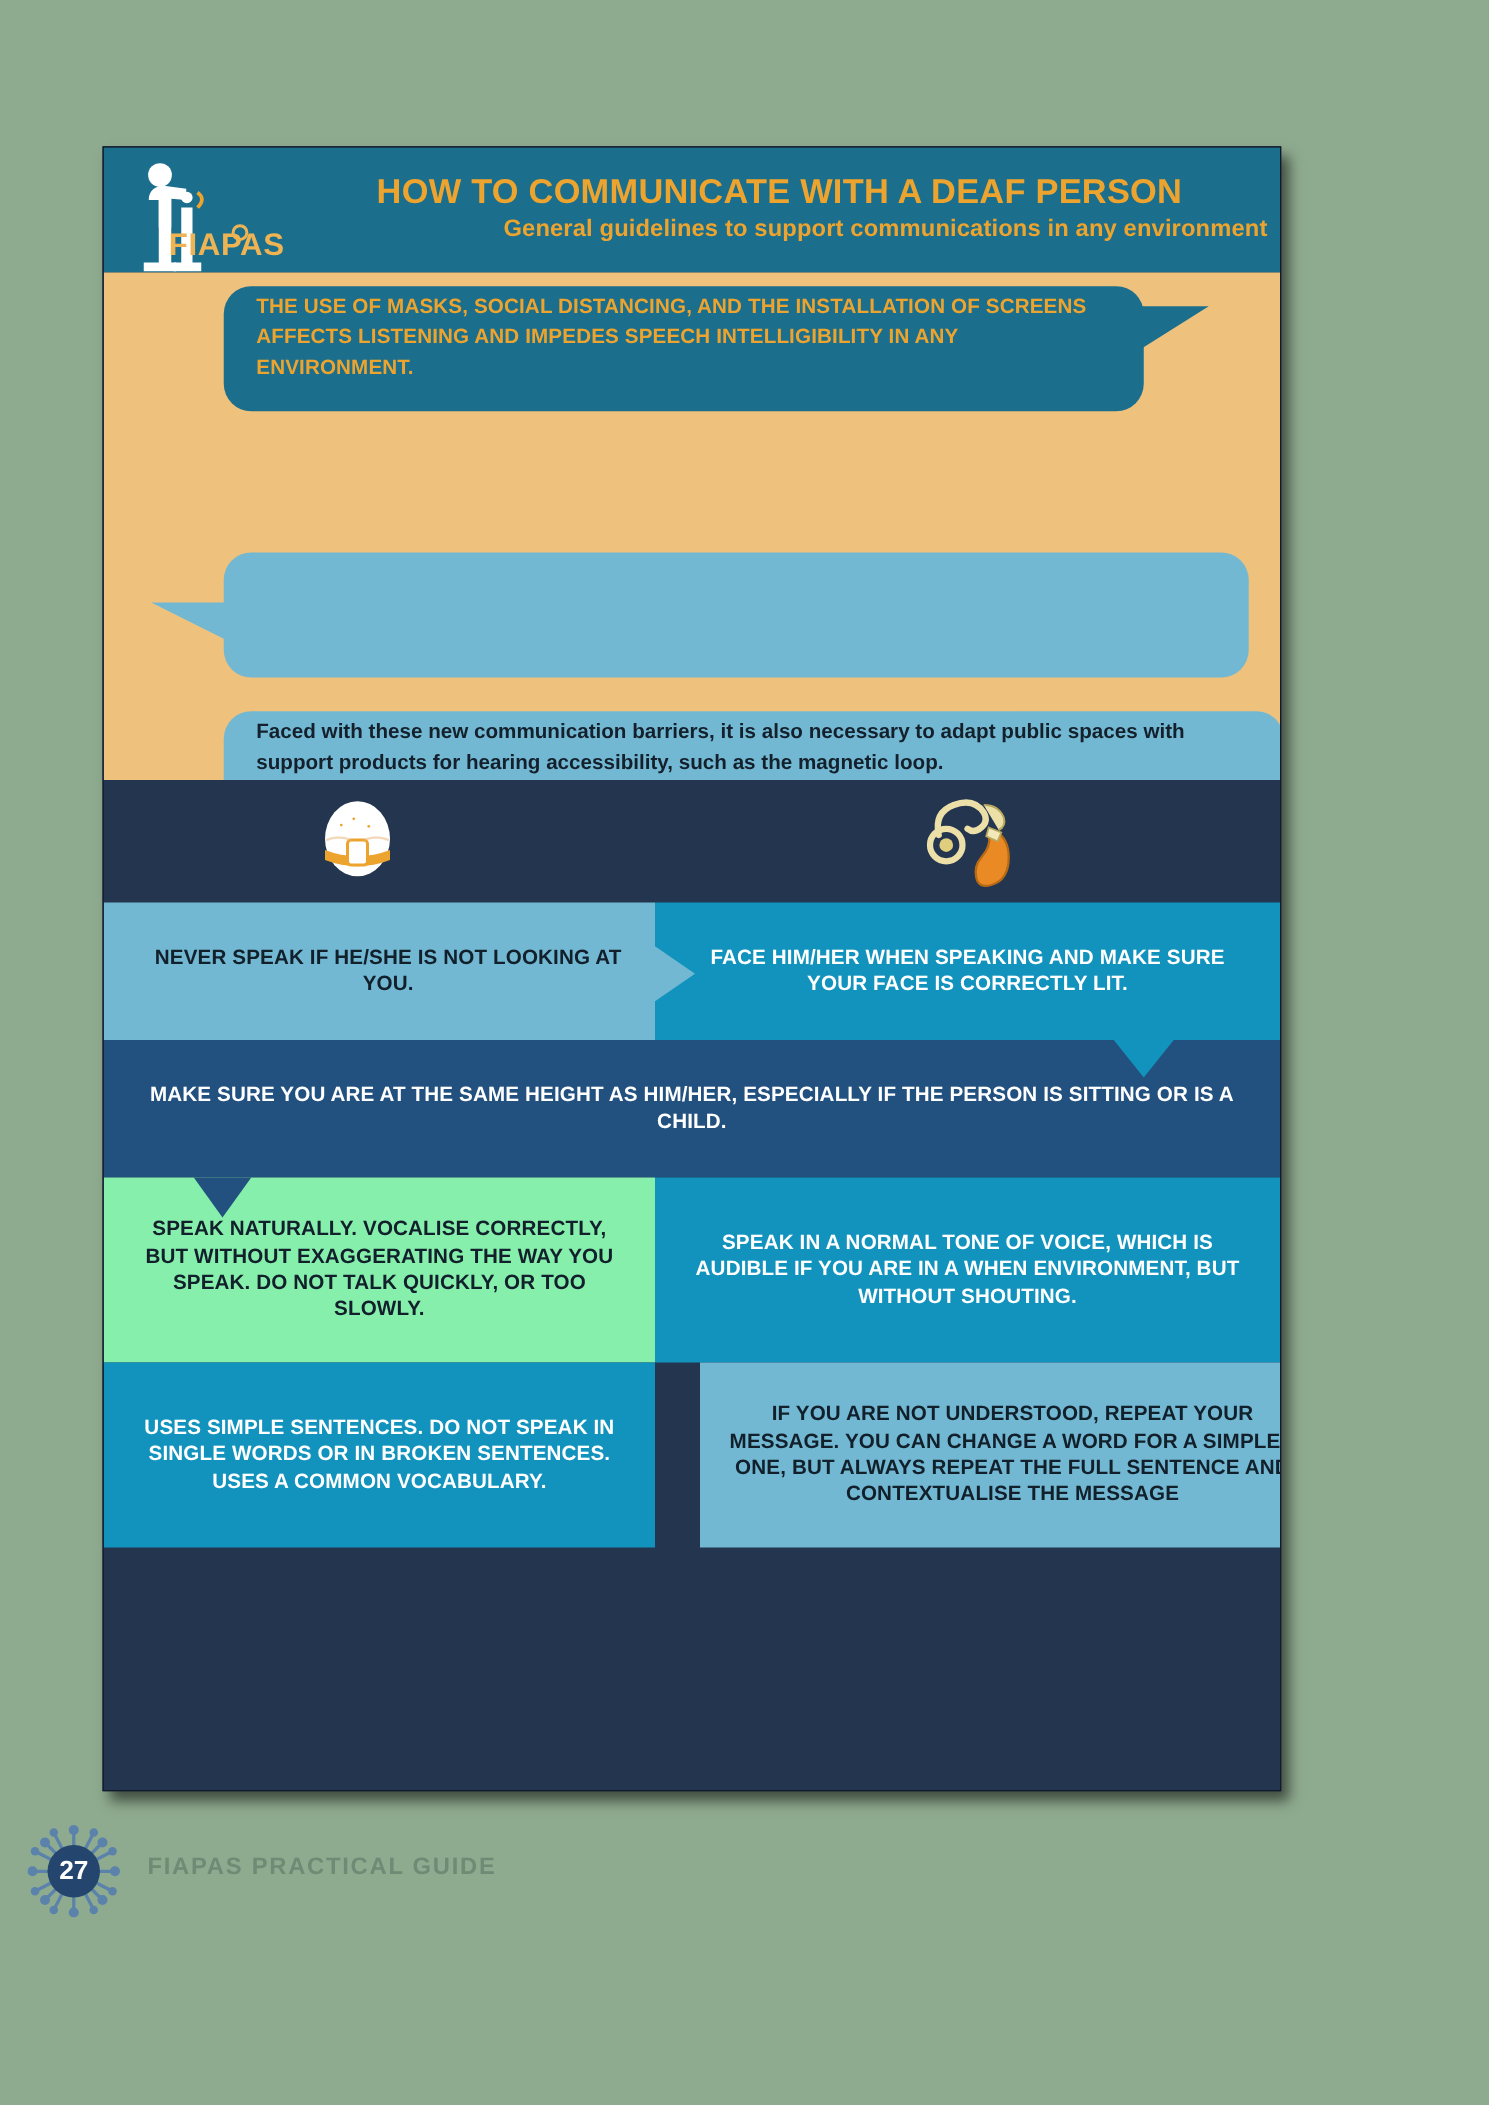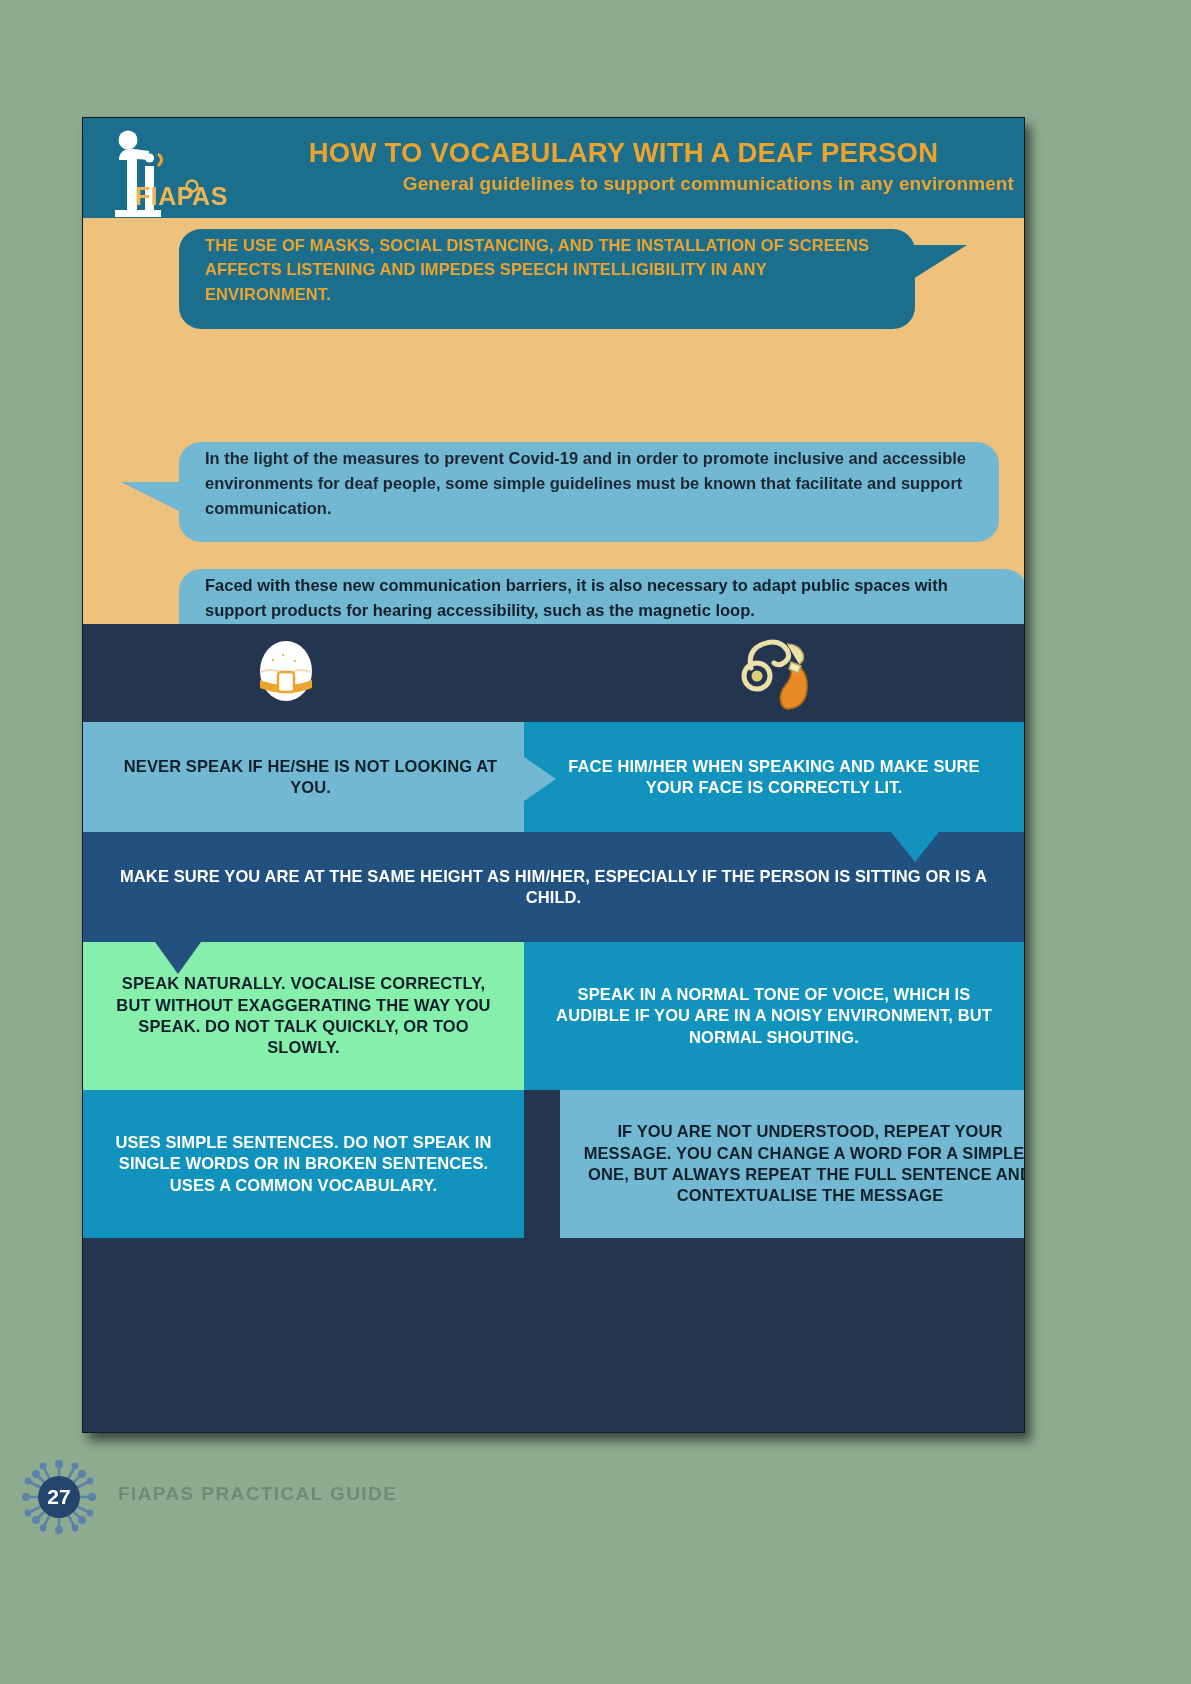--- a/index.html
+++ b/index.html
@@ -284,35 +284,34 @@
         <rect x="44" y="42" width="9" height="46" fill="#ffffff"></rect>
         <rect x="38" y="86" width="22" height="7" fill="#ffffff"></rect>
         <circle cx="48.5" cy="34" r="4.6" fill="#ffffff"></circle>
         <path d="M57 30 q7 5 0 12" stroke="#eda42f" stroke-width="3" fill="none"></path>
         <path d="M26 36 L26 58 L36 58 L36 35 Z" fill="#ffffff"></path>
         <circle cx="91" cy="62" r="5.5" fill="none" stroke="#eeb454" stroke-width="2.4"></circle>
       </svg>
       <div id="logo-name">FIAPAS</div>
 
       <div id="title-wrap">
-        <div id="main-title">HOW TO VOCABULARY WITH A DEAF PERSON</div>
+        <div id="main-title">HOW TO COMMUNICATE WITH A DEAF PERSON</div>
         <div id="sub-title">General guidelines to support communications in any environment</div>
       </div>
     </div>
 
     <div id="intro">
 
       <div id="bubble1" class="bubble">
         <div class="tail"></div>
         <div class="b1-text">THE USE OF MASKS, SOCIAL DISTANCING, AND THE INSTALLATION OF SCREENS AFFECTS LISTENING AND IMPEDES SPEECH INTELLIGIBILITY IN ANY ENVIRONMENT.</div>
       </div>
 
       <div id="bubble2" class="bubble">
         <div class="tail"></div>
-        <div class="b2-text">In the light of the measures to prevent Covid-19 and in order to promote inclusive and accessible environments for deaf people, some simple guidelines must be known that facilitate and support communication.</div>
       </div>
 
       <div id="bubble3" class="bubble">
 
         <div class="b3-text">Faced with these new communication barriers, it is also necessary to adapt public spaces with support products for hearing accessibility, such as the magnetic loop.</div>
         <div class="b3-note">The magnetic loop is a support product that allows direct communication with deaf people wearing hearing prostheses (hearing aids and implants), reducing ambient noise and bringing sound and voice closer.</div>
       </div>
 
     </div>
 
@@ -355,21 +354,21 @@
         <span>MAKE SURE YOU ARE AT THE SAME HEIGHT AS HIM/HER, ESPECIALLY IF THE PERSON IS SITTING OR IS A CHILD.</span>
       </div>
       <div id="arrow2" class="arrow"></div>
 
       <div id="tip4" class="tip">
         <span>SPEAK NATURALLY. VOCALISE CORRECTLY, BUT WITHOUT EXAGGERATING THE WAY YOU SPEAK. DO NOT TALK QUICKLY, OR TOO SLOWLY.</span>
       </div>
       <div id="arrow3" class="arrow"></div>
 
       <div id="tip5" class="tip">
-        <span>SPEAK IN A NORMAL TONE OF VOICE, WHICH IS AUDIBLE IF YOU ARE IN A NOISY ENVIRONMENT, BUT NORMAL SHOUTING.</span>
+        <span>SPEAK IN A NORMAL TONE OF VOICE, WHICH IS AUDIBLE IF YOU ARE IN A WHEN ENVIRONMENT, BUT WITHOUT SHOUTING.</span>
       </div>
 
       <div id="tip6" class="tip">
         <span>USES SIMPLE SENTENCES. DO NOT SPEAK IN SINGLE WORDS OR IN BROKEN SENTENCES. USES A COMMON VOCABULARY.</span>
       </div>
 
       <div id="tip7" class="tip">
         <span>IF YOU ARE NOT UNDERSTOOD, REPEAT YOUR MESSAGE. YOU CAN CHANGE A WORD FOR A SIMPLER ONE, BUT ALWAYS REPEAT THE FULL SENTENCE AND CONTEXTUALISE THE MESSAGE</span>
       </div>
 

